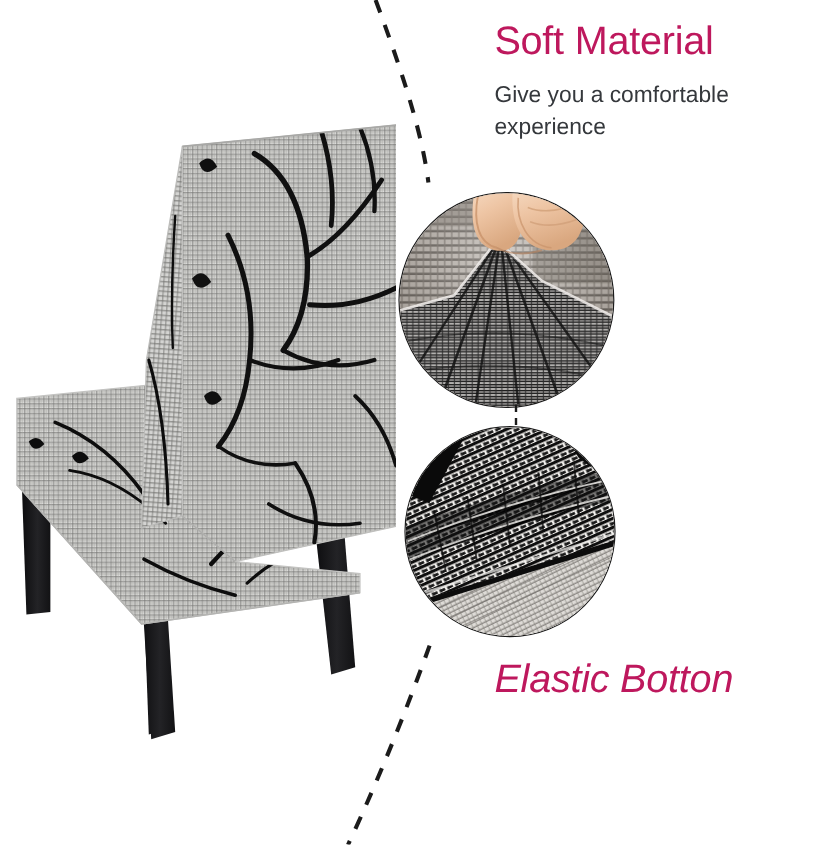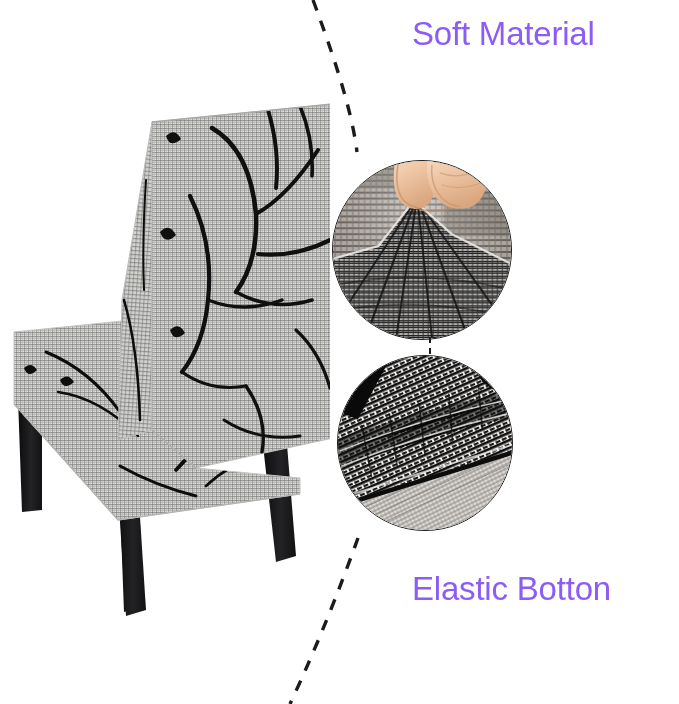--- a/index.html
+++ b/index.html
@@ -35,26 +35,26 @@
     pointer-events: none;
   }
 
   
   .panel {
     position: absolute;
     left: 412px;
     width: 258px;
   }
   #panel-top { top: 14px; }
-  #panel-bottom { top: 569px; }
+  #panel-bottom { top: 546px; font-style: italic; }
 
   .headline {
     font-size: 33px;
     font-weight: normal;
-    color: #8b5cf6;
+    color: #be185d;
     letter-spacing: -0.2px;
     line-height: 40px;
     margin: 0 0 12px 0;
     white-space: nowrap;
   }
   .body-copy {
     font-size: 19px;
     color: #35383c;
     line-height: 27px;
     margin: 0;
@@ -307,19 +307,20 @@
         </g>
       </g>
 
       <path d="M-6,154 L182,96" fill="none" stroke="#0c0c0c" stroke-width="4.5"></path>
       <path d="M-6,146 L182,88" fill="none" stroke="#f4f2ef" stroke-width="2" opacity="0.7"></path>
     </svg>
   </div>
 
   <div class="panel" id="panel-top">
     <h2 class="headline">Soft Material</h2>
+    <p class="body-copy">Give you a comfortable experience</p>
   </div>
 
   <div class="panel" id="panel-bottom">
     <h2 class="headline">Elastic Botton</h2>
   </div>
 
 </div>
 
 </body></html>

